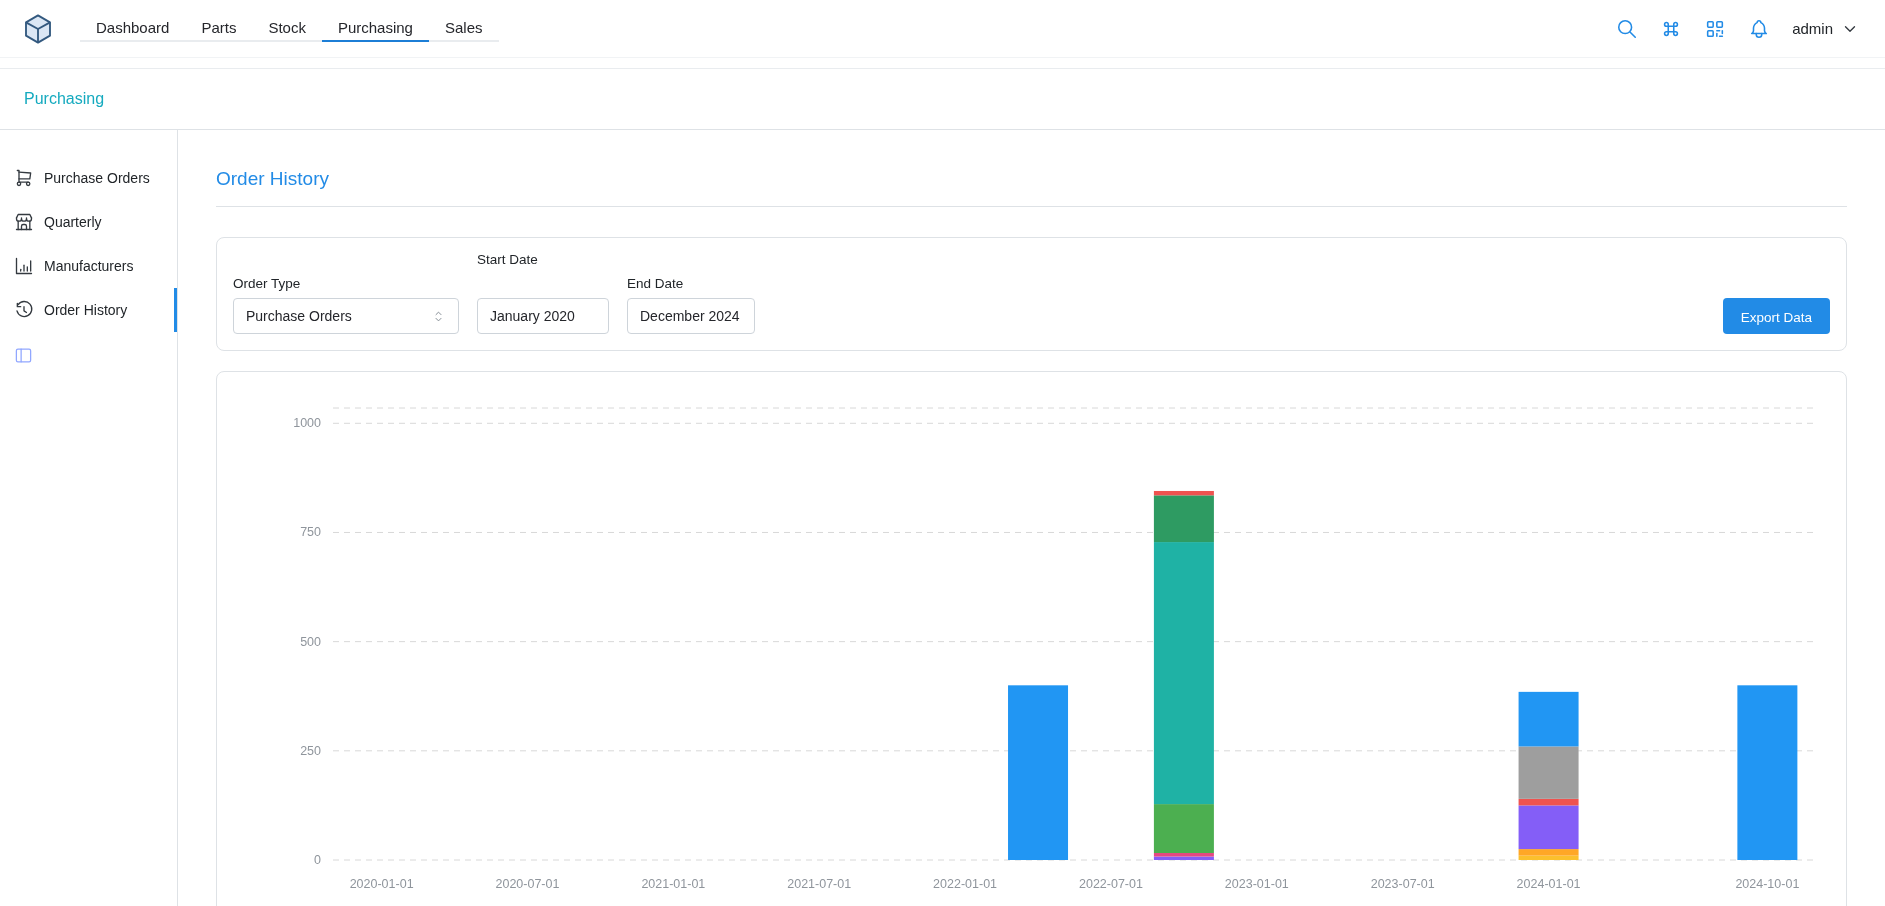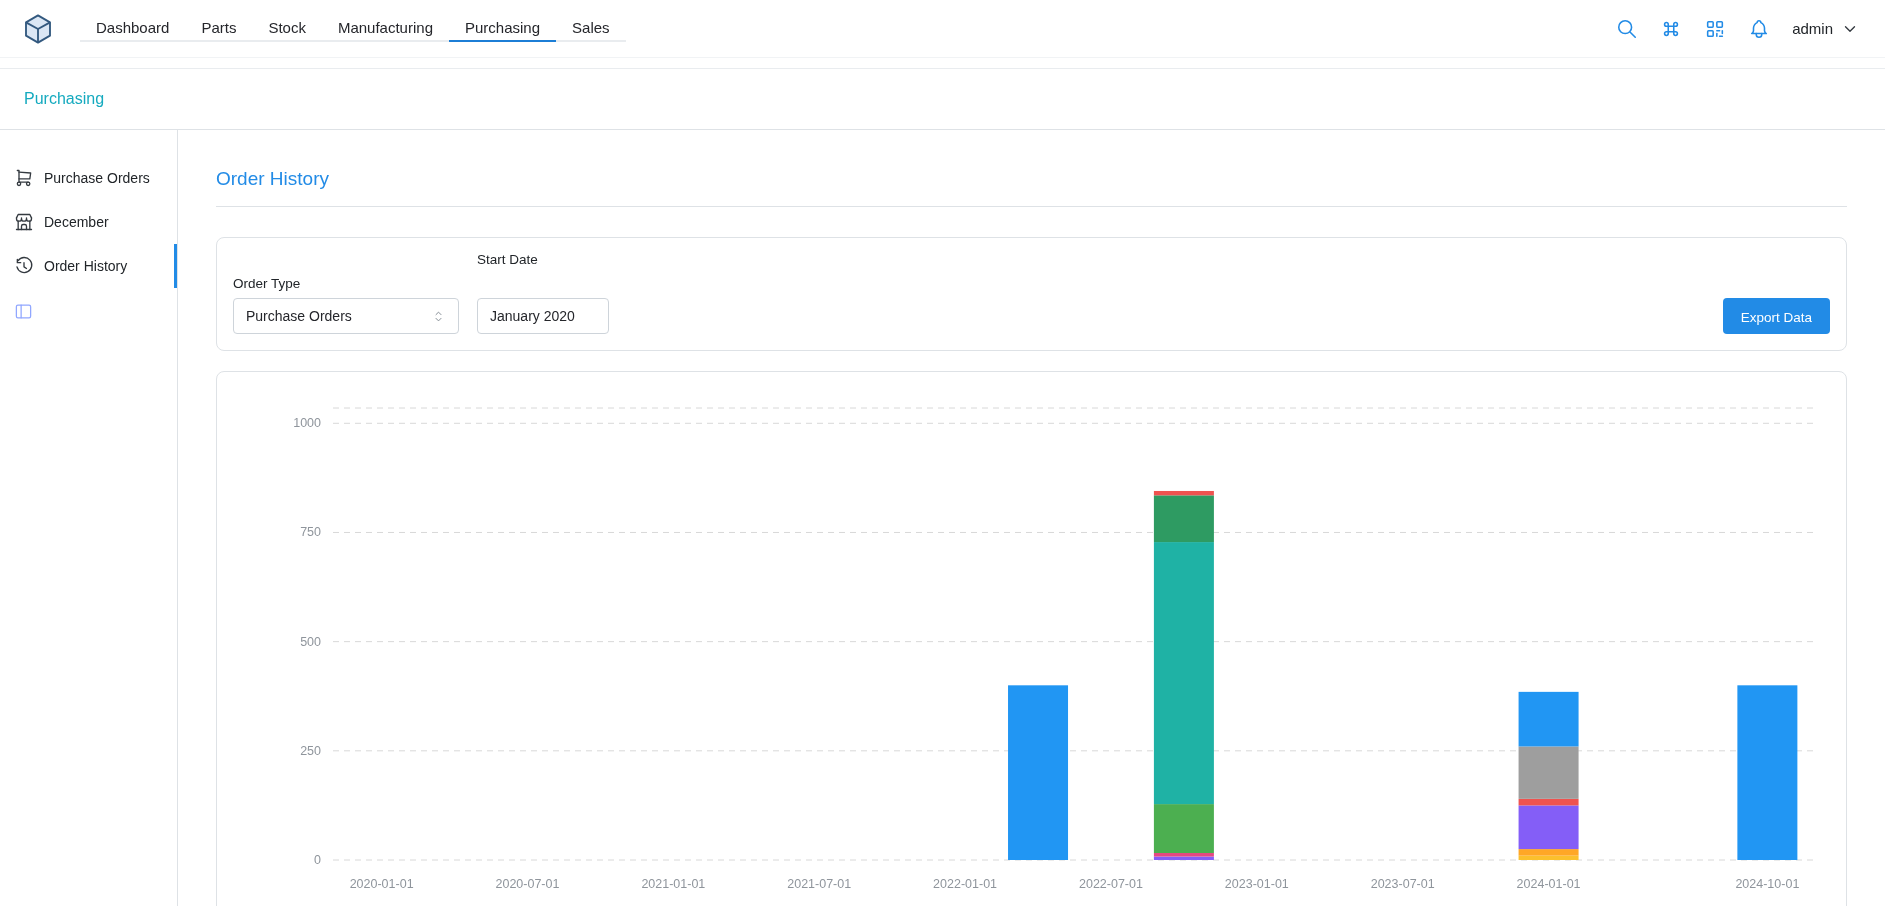--- a/index.html
+++ b/index.html
@@ -97,21 +97,20 @@
       <polygon points="12,1.8 21,7 21,17 12,22.2 3,17 3,7" fill="#dbe7f5" stroke="#33597f" stroke-width="1.4" stroke-linejoin="round"></polygon>
       <polyline points="3,7 12,12 21,7" fill="none" stroke="#33597f" stroke-width="1.4" stroke-linejoin="round"></polyline>
       <line x1="12" y1="12" x2="12" y2="22.2" stroke="#33597f" stroke-width="1.4"></line>
     </svg>
   </div>
 
   <nav class="tabs">
     <span class="tab">Dashboard</span>
     <span class="tab">Parts</span>
     <span class="tab">Stock</span>
-    <span class="tab">Manufacturing</span>
     <span class="tab active">Purchasing</span>
     <span class="tab">Sales</span>
   </nav>
 
   <div class="nav-actions">
     <span class="icon">
       <svg viewBox="0 0 24 24" width="22" height="22">
           <circle cx="10" cy="10" r="7"></circle>
           <line x1="15.5" y1="15.5" x2="21" y2="21"></line>
         </svg>
@@ -169,21 +168,33 @@
     <div class="side-item">
       <span class="sicon">
         <svg viewBox="0 0 24 24" width="20" height="20">
             <path d="M3 21h18"></path>
             <path d="M3 7v1a3 3 0 0 0 6 0v-1m0 1a3 3 0 0 0 6 0v-1m0 1a3 3 0 0 0 6 0v-1"></path>
             <path d="M3 7l2 -4h14l2 4"></path>
             <path d="M5 21v-10.15M19 21v-10.15"></path>
             <path d="M9 21v-4a2 2 0 0 1 2 -2h2a2 2 0 0 1 2 2v4"></path>
           </svg>
       </span>
-      <span>December</span>
+      <span>Quarterly</span>
+    </div>
+    <div class="side-item">
+      <span class="sicon">
+        <svg viewBox="0 0 24 24" width="20" height="20">
+            <path d="M3 3v18h18"></path>
+            <path d="M8 16v2"></path>
+            <path d="M12 11v7"></path>
+            <path d="M16 13v5"></path>
+            <path d="M20 6v12"></path>
+          </svg>
+      </span>
+      <span>Manufacturers</span>
     </div>
     <div class="side-item active">
       <span class="sicon">
         <svg viewBox="0 0 24 24" width="20" height="20">
             <path d="M12 8v5l3 2"></path>
             <path d="M5 5.6a9 9 0 1 1 -1.4 7.4"></path>
             <path d="M4 4v4h4"></path>
           </svg>
       </span>
       <span>Order History</span>
@@ -212,20 +223,24 @@
               </svg>
           </span>
         </button>
       </div>
 
       <div class="field">
         <label>Start Date</label>
         <input class="control w-start" type="text" readonly="" value="January 2020" style="">
       </div>
 
+      <div class="field">
+        <label>End Date</label>
+        <input class="control w-end" type="text" readonly="" value="December 2024" style="">
+      </div>
 
 
       <button class="export-btn">Export Data</button>
     </div>
 
     <div class="chart-card">
       <svg width="1613" height="536" viewBox="0 0 1613 536">
           <line x1="108" x2="1591" y1="478" y2="478" stroke="#d8d8d8" stroke-width="1" stroke-dasharray="6 5"></line>
           <text x="96" y="482" text-anchor="end" fill="#8f959c" font-size="12.5">0</text>
           <line x1="108" x2="1591" y1="368.82125603864733" y2="368.82125603864733" stroke="#d8d8d8" stroke-width="1" stroke-dasharray="6 5"></line>

